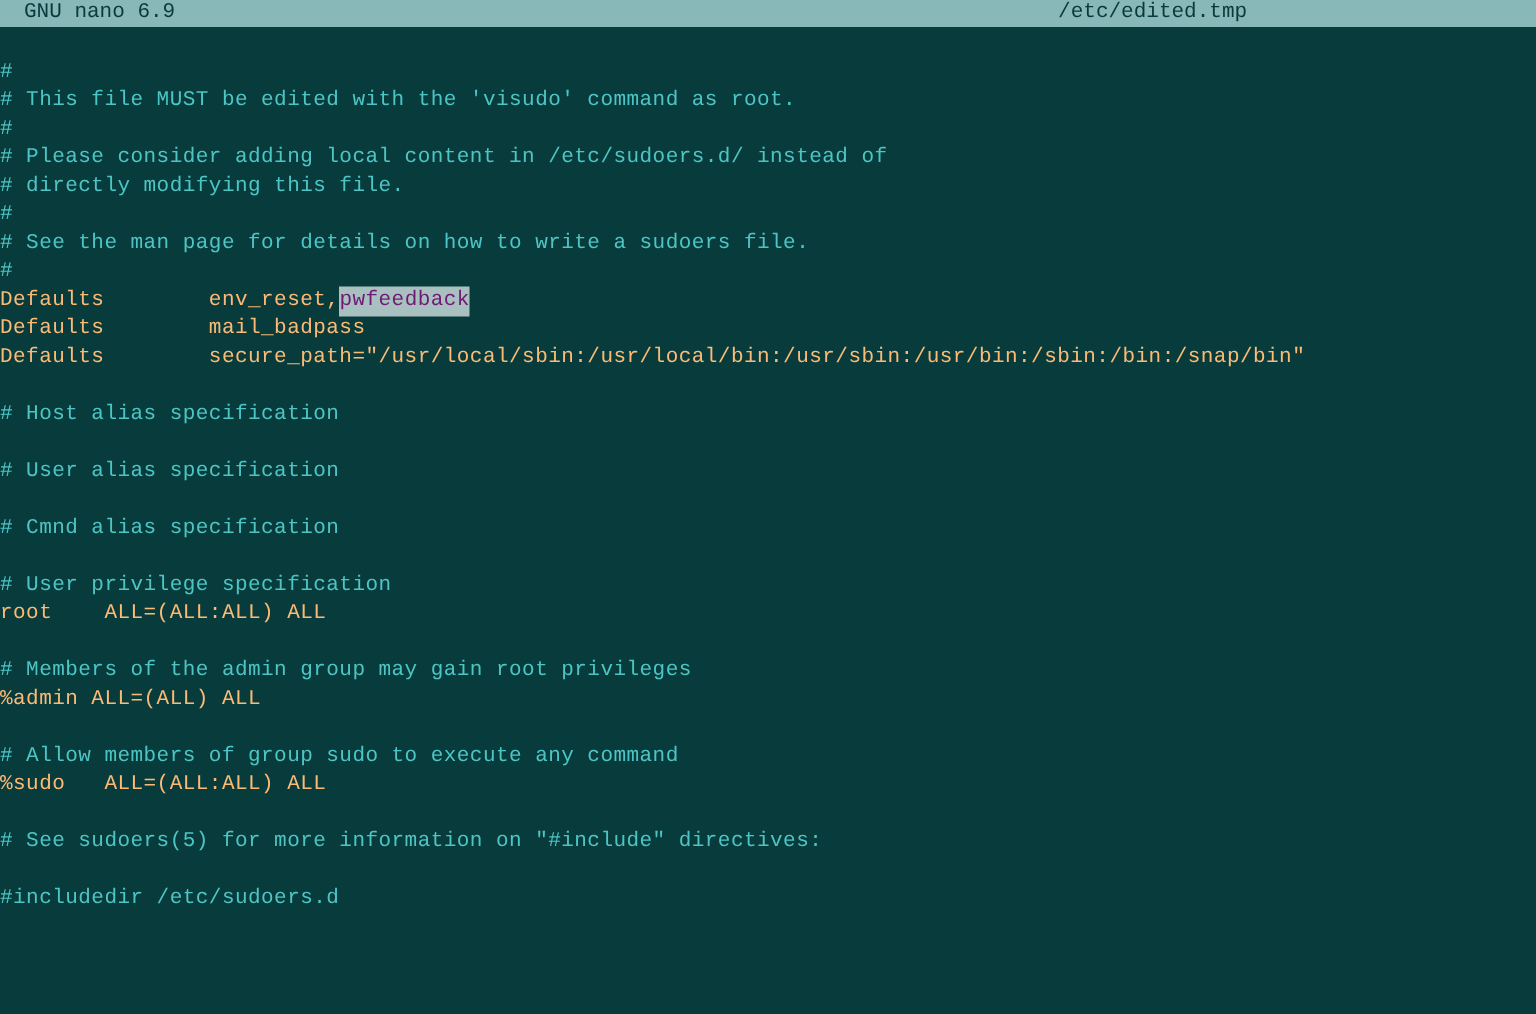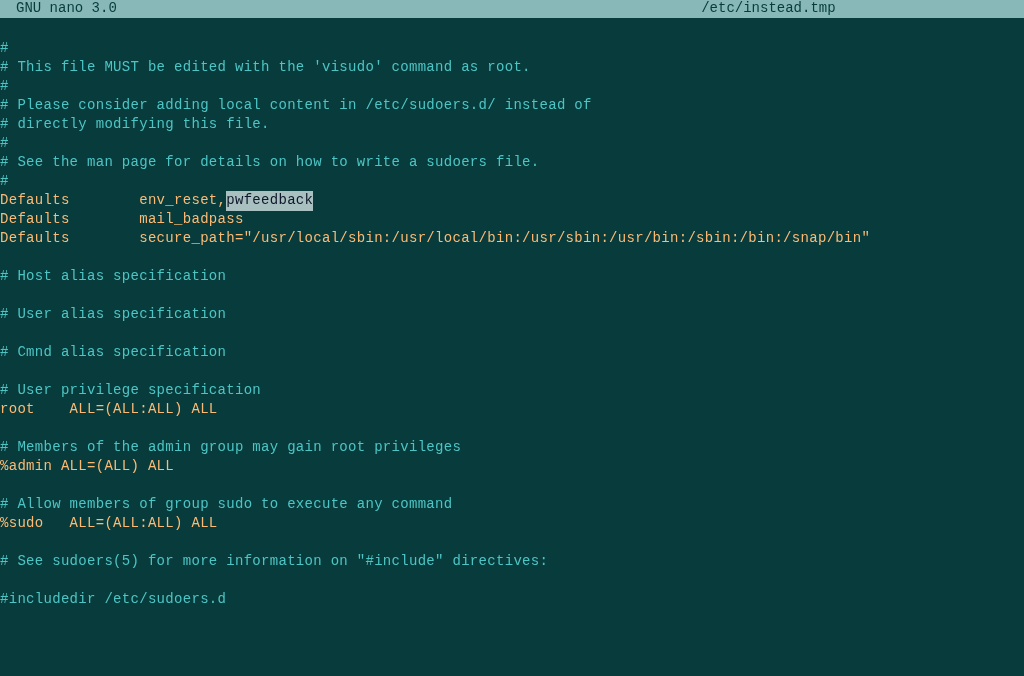--- a/index.html
+++ b/index.html
@@ -46,25 +46,25 @@
       align-items: center;
     }
     .comment {
       color: #4dc5c5;
     }
     .normal {
       color: #fdba74;
     }
     .highlight {
       background-color: #a8c0c0;
-      color: #0f172a;
+      color: #701a75;
     }
   </style>
 </head>
 <body>
 
 <div class="titlebar">
-  <span class="titlebar-left">GNU nano 3.0</span>
-  <span class="titlebar-center">/etc/instead.tmp</span>
+  <span class="titlebar-left">GNU nano 6.9</span>
+  <span class="titlebar-center">/etc/edited.tmp</span>
 </div>
 
 <div class="editor-content" id="editor">
 <div class="line"><span class="comment">#</span></div><div class="line"><span class="comment"># This file MUST be edited with the 'visudo' command as root.</span></div><div class="line"><span class="comment">#</span></div><div class="line"><span class="comment"># Please consider adding local content in /etc/sudoers.d/ instead of</span></div><div class="line"><span class="comment"># directly modifying this file.</span></div><div class="line"><span class="comment">#</span></div><div class="line"><span class="comment"># See the man page for details on how to write a sudoers file.</span></div><div class="line"><span class="comment">#</span></div><div class="line"><span class="normal">Defaults        env_reset,</span><span class="highlight">pwfeedback</span></div><div class="line"><span class="normal">Defaults        mail_badpass</span></div><div class="line"><span class="normal">Defaults        secure_path="/usr/local/sbin:/usr/local/bin:/usr/sbin:/usr/bin:/sbin:/bin:/snap/bin"</span></div><div class="line">&nbsp;</div><div class="line"><span class="comment"># Host alias specification</span></div><div class="line">&nbsp;</div><div class="line"><span class="comment"># User alias specification</span></div><div class="line">&nbsp;</div><div class="line"><span class="comment"># Cmnd alias specification</span></div><div class="line">&nbsp;</div><div class="line"><span class="comment"># User privilege specification</span></div><div class="line"><span class="normal">root    ALL=(ALL:ALL) ALL</span></div><div class="line">&nbsp;</div><div class="line"><span class="comment"># Members of the admin group may gain root privileges</span></div><div class="line"><span class="normal">%admin ALL=(ALL) ALL</span></div><div class="line">&nbsp;</div><div class="line"><span class="comment"># Allow members of group sudo to execute any command</span></div><div class="line"><span class="normal">%sudo   ALL=(ALL:ALL) ALL</span></div><div class="line">&nbsp;</div><div class="line"><span class="comment"># See sudoers(5) for more information on "#include" directives:</span></div><div class="line">&nbsp;</div><div class="line"><span class="comment">#includedir /etc/sudoers.d</span></div></div>
 
 </body></html>

